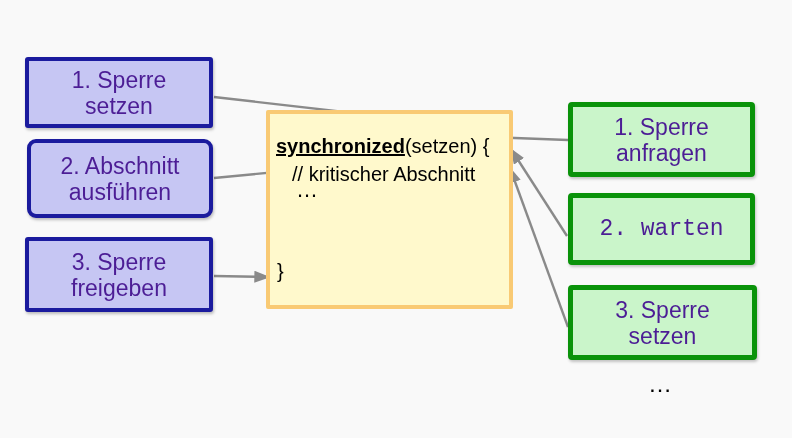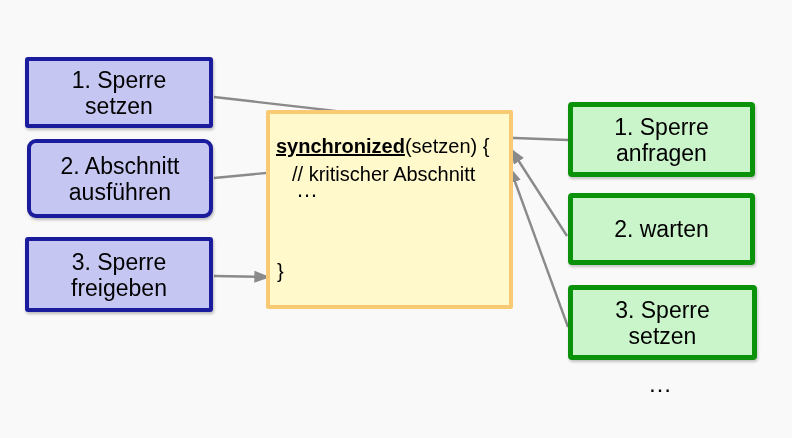--- a/index.html
+++ b/index.html
@@ -18,21 +18,21 @@
     width:792px; height:438px;
     pointer-events:none;
   }
   .box {
     position:absolute;
     box-sizing:border-box;
     display:flex; align-items:center; justify-content:center;
     text-align:center;
     white-space:pre-line;
     font-size:23px; line-height:26px;
-    color:#000000;
+    color:#4c1d95;
   }
   .blue {
     background:#c6c6f3;
     border:4px solid #1b1b9e;
     border-radius:3px;
     box-shadow:1px 2px 3px rgba(0,0,0,0.25);
   }
   .green {
     background:#caf5ca;
     border:5px solid #0a930a;
@@ -62,21 +62,21 @@
     position:absolute;
     left:638px; top:370px; width:44px;
     text-align:center;
     font-size:24px; color:#000;
   }
   
   .b1 { left:25px;  top:57px;  width:188px; height:71px; }
   .b2 { left:27px;  top:139px; width:186px; height:79px;border-radius:9px; }
   .b3 { left:25px;  top:237px; width:188px; height:75px; }
   .g1 { left:568px; top:102px; width:187px; height:75px; }
-  .g2 { left:568px; top:193px; width:187px; height:72px; }
+  .g2 { left:568px; top:193px; width:187px; height:72px;font-family:Liberation Mono, monospace; }
   .g3 { left:568px; top:285px; width:189px; height:75px; }
 </style>
 </head>
 <body>
 
 <div class="stage">
 
   <svg class="arrows" viewBox="0 0 792 438" xmlns="http://www.w3.org/2000/svg">
     <defs>
       <marker id="ah" viewBox="0 0 12 9" refX="11" refY="4.5" markerWidth="16" markerHeight="12" orient="auto" markerUnits="userSpaceOnUse">

